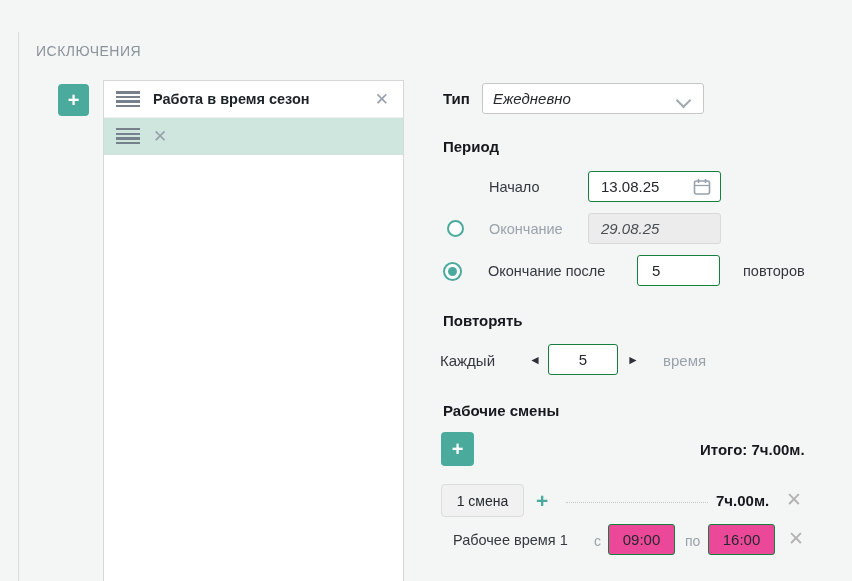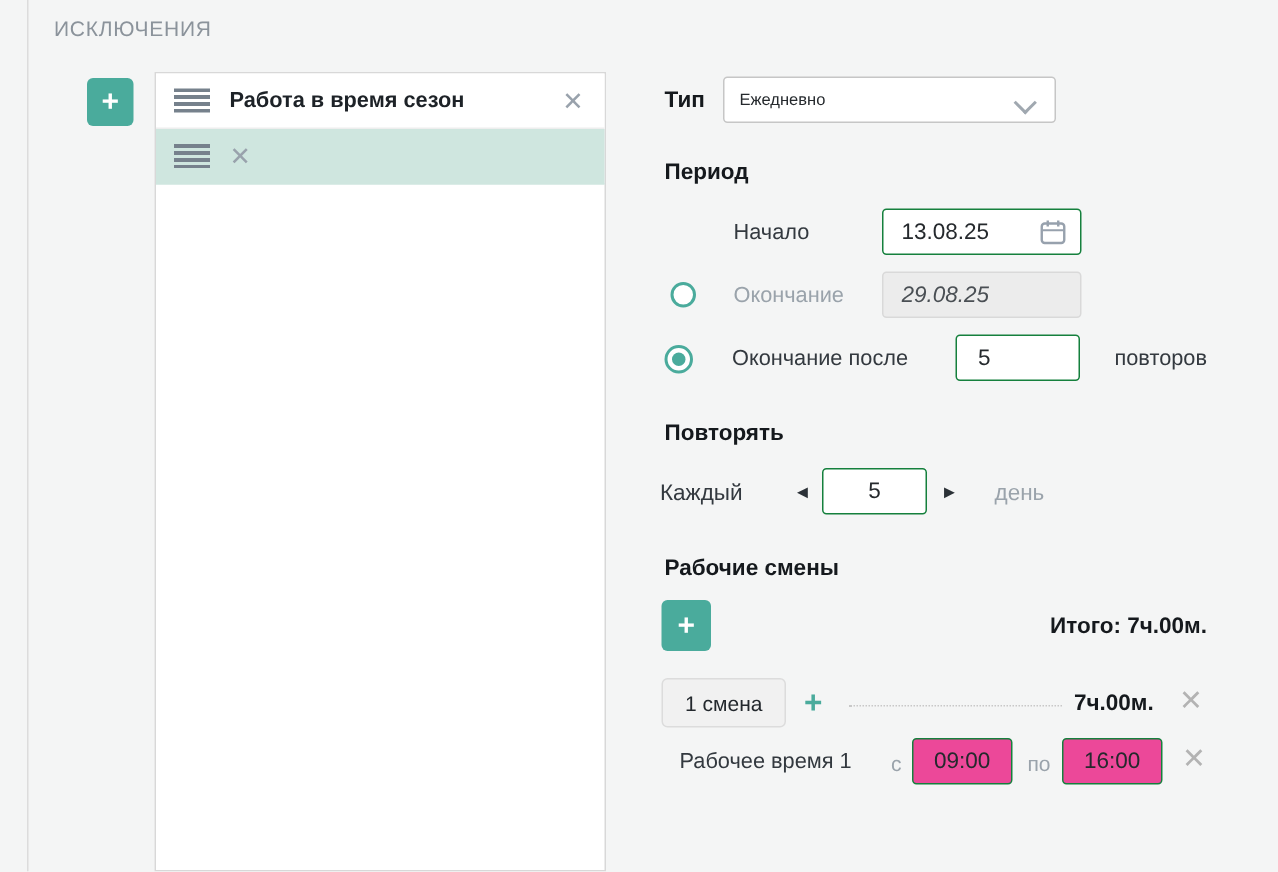--- a/index.html
+++ b/index.html
@@ -3,21 +3,21 @@
 <meta charset="utf-8">
 <style>
   html,body{margin:0;padding:0;}
   body{
     width:852px;height:581px;
     background:#f4f5f5;
     font-family:"Liberation Sans",sans-serif;
     color:#23282d;
     overflow:hidden;
   }
-  #app{position:relative;width:852px;height:466px;}
+  #app{position:relative;width:852px;height:466px;margin-top:32px;}
 
   .left-divider{position:absolute;left:18px;top:0;width:1px;height:581px;background:#dcdcdc;}
 
   .section-title{
     position:absolute;left:36px;top:11px;
     font-size:14px;color:#8b939b;letter-spacing:.5px;
   }
 
   
   .btn-add{
@@ -51,21 +51,21 @@
   
   .abs{position:absolute;}
   .h{font-size:15px;font-weight:bold;color:#15191d;}
   .lbl{font-size:14.5px;color:#33393f;}
   .lbl-gray{font-size:14.5px;color:#9aa3ab;}
 
   .select-box{
     left:482px;top:51px;width:222px;height:31px;
     background:#fff;border:1px solid #c6c6c6;border-radius:3px;
     box-sizing:border-box;display:flex;align-items:center;
-    padding:0 30px 0 10px;font-size:11px;color:#25292d;cursor:pointer;
+    padding:0 30px 0 10px;font-size:15px;color:#25292d;cursor:pointer;font-style:italic;
   }
   .chevron{
     position:absolute;right:14px;top:11px;width:9px;height:9px;
     border-right:2px solid #a0a8b0;border-bottom:2px solid #a0a8b0;
     transform:rotate(45deg);
   }
 
   input{font-family:"Liberation Sans",sans-serif;box-sizing:border-box;outline:none;}
   .inp{
     position:absolute;height:31px;background:#fff;
@@ -151,21 +151,21 @@
   </div>
   <div class="abs lbl" style="left:488px;top:231px;">Окончание после</div>
   <input class="inp" style="left: 637px; top: 223px; width: 83px; padding-left: 14px;" value="5">
   <div class="abs lbl" style="left:743px;top:231px;">повторов</div>
 
   <div class="abs h" style="left:443px;top:280px;">Повторять</div>
   <div class="abs lbl" style="left:440px;top:320px;font-size:15px;">Каждый</div>
   <span class="abs stepper-arrow" style="left:529px;top:322px;">◄</span>
   <input class="inp center" style="left: 548px; top: 312px; width: 70px;" value="5">
   <span class="abs stepper-arrow" style="left:627px;top:322px;">►</span>
-  <div class="abs lbl-gray" style="left:663px;top:320px;font-size:15px;">день</div>
+  <div class="abs lbl-gray" style="left:663px;top:320px;font-size:15px;">время</div>
 
   <div class="abs h" style="left:443px;top:370px;">Рабочие смены</div>
   <div class="btn-add" id="add-shift">
     <span>+</span>
   </div>
   <div class="abs bold15" style="left:700px;top:409px;">Итого: 7ч.00м.</div>
 
   <div class="abs chip">
     <span>1 смена</span>
   </div>

